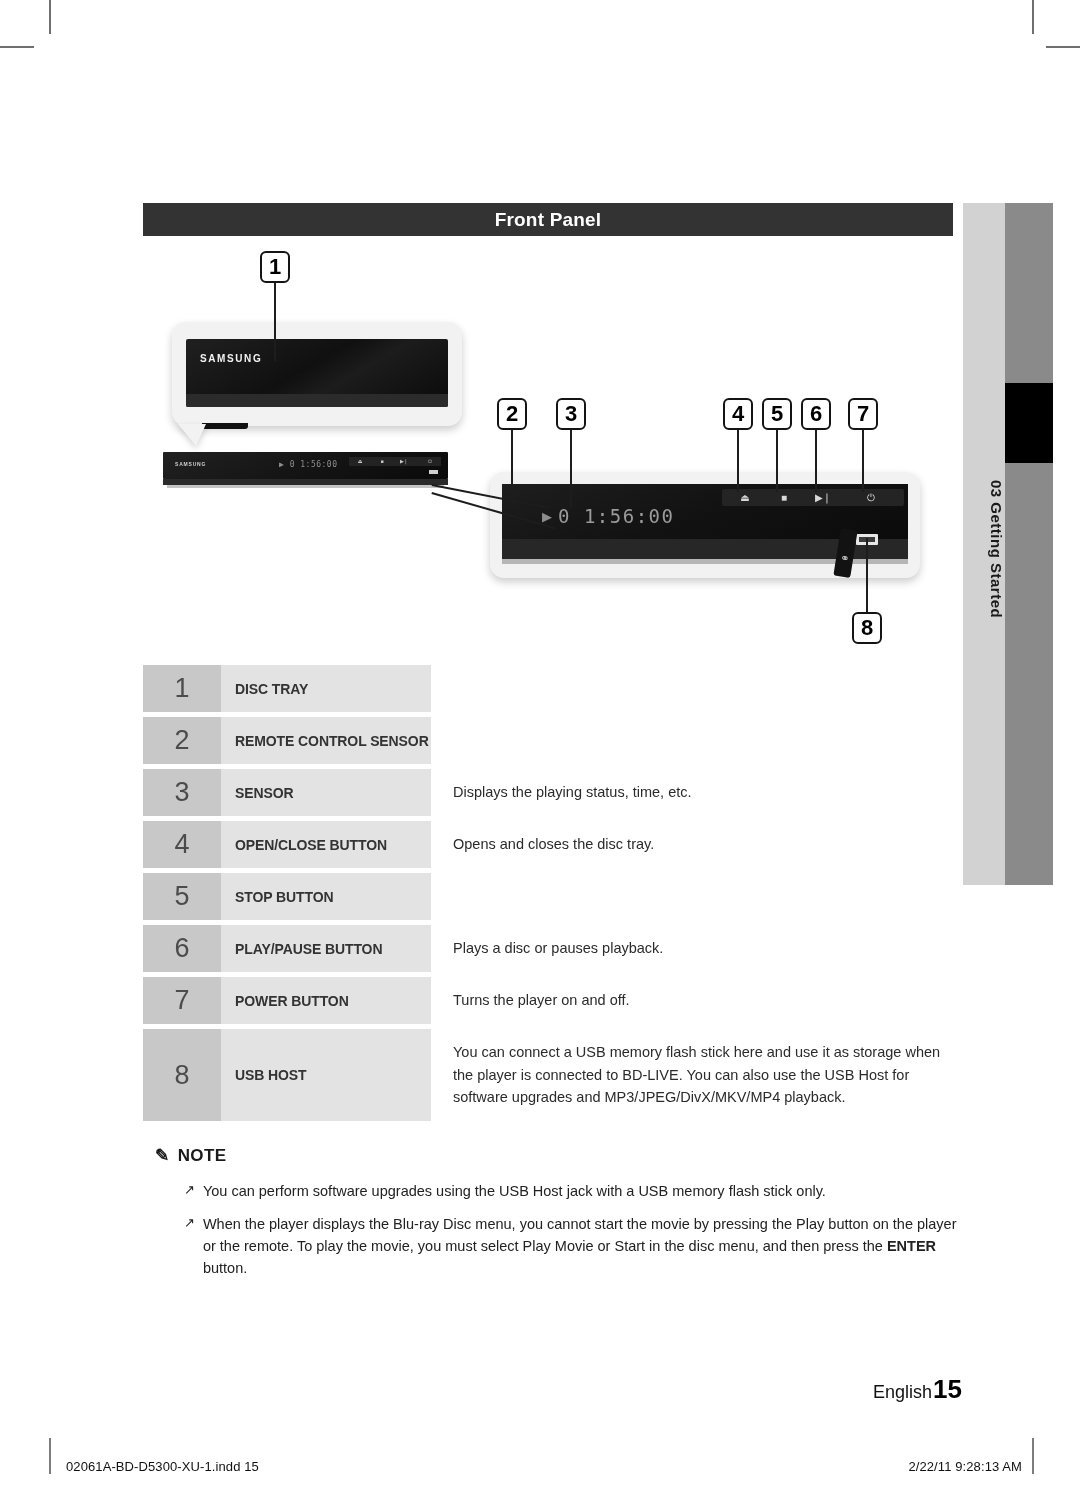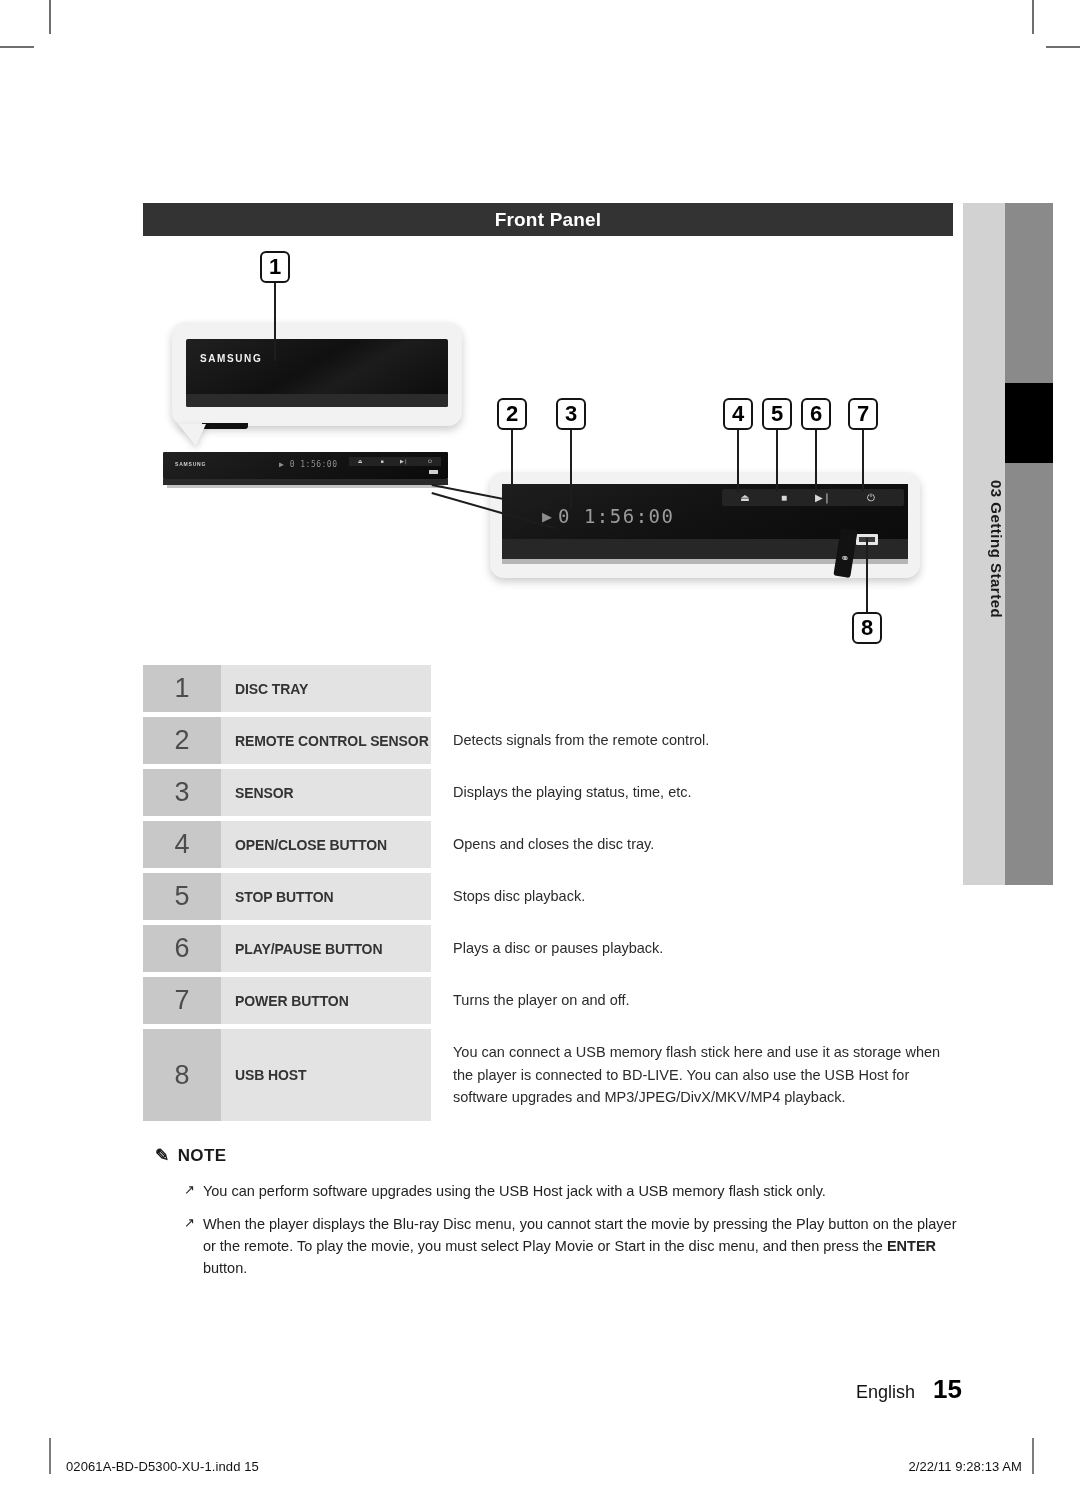--- a/index.html
+++ b/index.html
@@ -422,21 +422,21 @@
   .note-text { flex: 1; }
   .note-text b { font-weight: bold; }
 
   
   .page-num {
     position: absolute;
     right: 118px;
     top: 1374px;
     display: flex;
     align-items: baseline;
-    gap: 18px;
+    gap: 1px;
   }
   .page-lang { font-size: 18px; color: #111; }
   .page-no   { font-size: 26px; font-weight: bold; color: #000; }
 
   .footer-rule-l, .footer-rule-r {
     position: absolute;
     top: 1438px;
     width: 2px;
     height: 36px;
     background: #7d7d7d;
@@ -573,39 +573,37 @@
   <div class="spec-table">
 
     <div class="spec-row">
       <div class="spec-num">1</div>
       <div class="spec-label">DISC TRAY</div>
     </div>
 
     <div class="spec-row">
       <div class="spec-num">2</div>
       <div class="spec-label">REMOTE CONTROL SENSOR</div>
-      <div class="spec-desc">Detects signals from the remote control.</div>
     </div>
 
     <div class="spec-row">
       <div class="spec-num">3</div>
       <div class="spec-label">SENSOR</div>
       <div class="spec-desc">Displays the playing status, time, etc.</div>
     </div>
 
     <div class="spec-row">
       <div class="spec-num">4</div>
       <div class="spec-label">OPEN/CLOSE BUTTON</div>
       <div class="spec-desc">Opens and closes the disc tray.</div>
     </div>
 
     <div class="spec-row">
       <div class="spec-num">5</div>
       <div class="spec-label">STOP BUTTON</div>
-      <div class="spec-desc">Stops disc playback.</div>
     </div>
 
     <div class="spec-row">
       <div class="spec-num">6</div>
       <div class="spec-label">PLAY/PAUSE BUTTON</div>
       <div class="spec-desc">Plays a disc or pauses playback.</div>
     </div>
 
     <div class="spec-row">
       <div class="spec-num">7</div>

